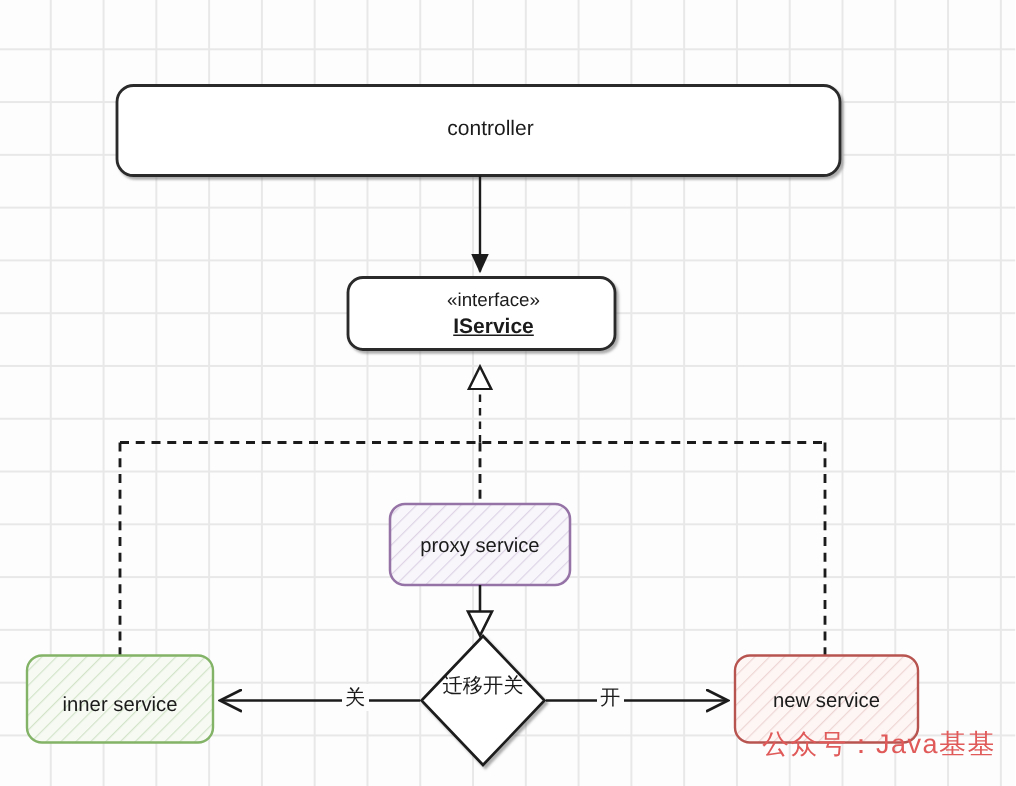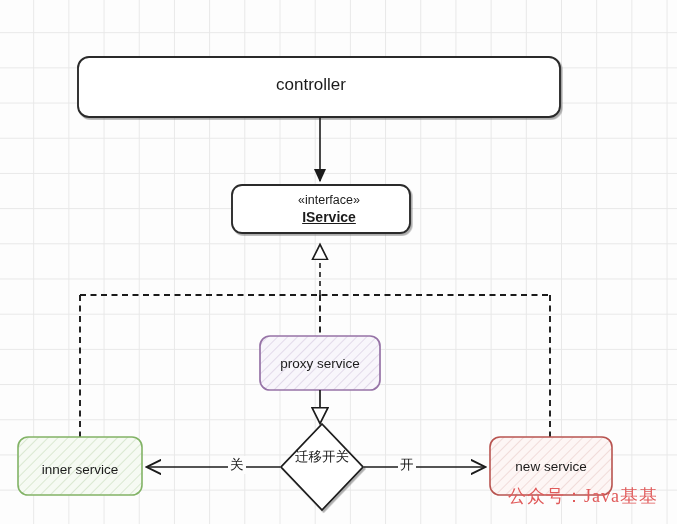--- a/index.html
+++ b/index.html
@@ -30,21 +30,21 @@
   .node-label {
     position: absolute;
     display: flex;
     align-items: center;
     justify-content: center;
     flex-direction: column;
     text-align: center;
     color: #1b1b1b;
     pointer-events: none;
   }
-  #controller-label { left: 70px; top: 57px; width: 482px; height: 56px; font-size: 17px; }
+  #controller-label { left: 86px; top: 57px; width: 482px; height: 56px; font-size: 14px; }
   #iservice-label { left: 232px; top: 185px; width: 194px; height: 48px; }
   #iservice-label .stereotype { font-size: 12.5px; line-height: 16px; }
   #iservice-label .iname { font-size: 14px; font-weight: bold; line-height: 18px; text-decoration: underline; }
   #proxy-label { left: 260px; top: 336px; width: 120px; height: 54px; font-size: 13.5px; text-align: right; }
   #inner-label { left: 18px; top: 440px; width: 124px; height: 58px; font-size: 13.5px; }
   #new-label { left: 490px; top: 437px; width: 122px; height: 58px; font-size: 13.5px; }
   #switch-label { left: 282px; top: 442px; width: 80px; height: 30px; font-size: 13.5px; text-align: right; }
   .edge-label {
     position: absolute;
     font-size: 13.5px;
@@ -54,21 +54,21 @@
     pointer-events: none;
   }
   #label-off { left: 228px; top: 456px; }
   #label-on  { left: 398px; top: 456px; }
   #watermark-red {
     position: absolute;
     left: 508px;
     top: 484px;
     font-size: 18px;
     color: #e05a5a;
-    font-family: Liberation Serif, serif;
+    font-family: Liberation Sans, sans-serif;
     letter-spacing: 1px;
     white-space: nowrap;
     pointer-events: none;
   }
   #watermark-gray {
     position: absolute;
     left: 545px;
     top: 500px;
     font-size: 11px;
     color: #d8d8d8;

